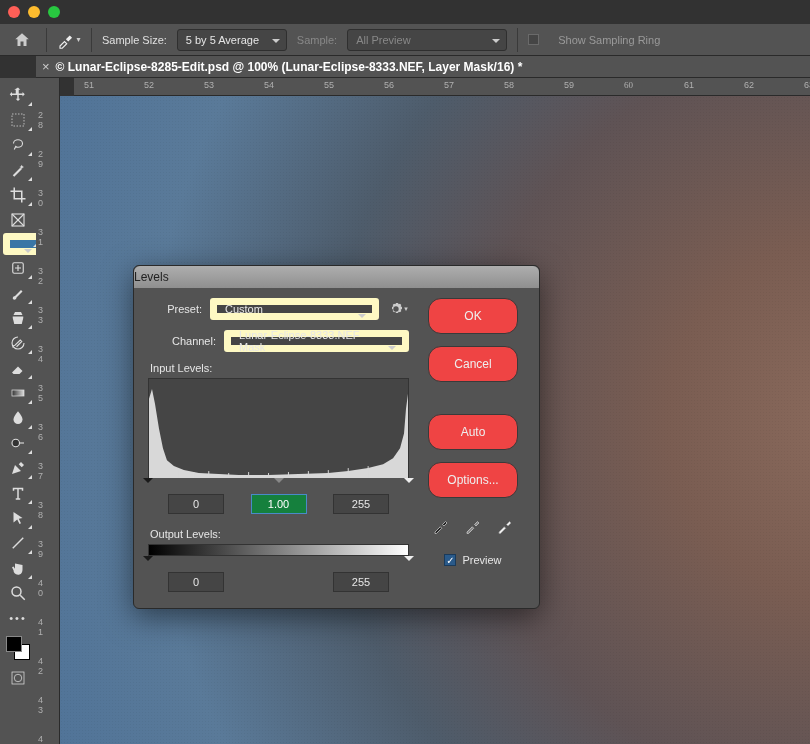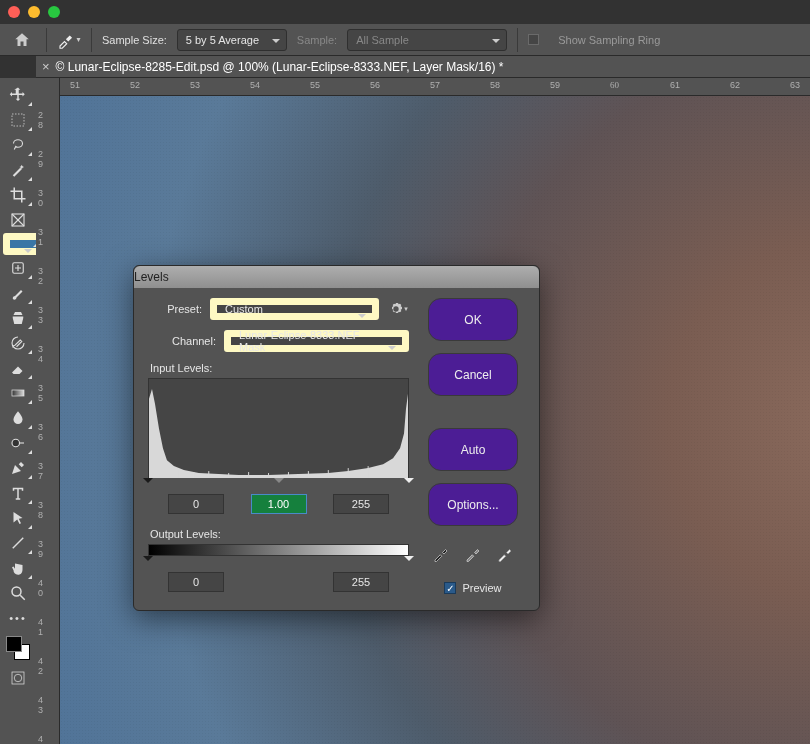--- a/index.html
+++ b/index.html
@@ -32,21 +32,21 @@
 .toolbtn.sel { background:#3a76a6; }
 .toolbtn svg { width:18px;height:18px; }
 .corner { position:absolute; right:1px; bottom:1px; border:2px solid transparent; border-right-color:#ddd; border-bottom-color:#ddd; width:0;height:0;}
 .swatches { margin:6px 6px; width:24px; height:24px; position:relative;}
 .swatch-b { position:absolute; right:0;bottom:0;width:16px;height:16px; background:#fff; border:1px solid #000;}
 .swatch-f { position:absolute; left:0;top:0;width:16px;height:16px; background:#000; border:1px solid #888;}
 
 
 .ruler-v { position:absolute; top:78px; left:36px; width:24px; bottom:0; background:#535353; border-right:1px solid #2a2a2a; color:#b0b0b0; font-size:9px;}
 .rv-tick { position:absolute; left:2px; width:20px;}
-.ruler-h { position:absolute; top:78px; left:60px; right:0; height:18px; background:#535353; border-bottom:1px solid #2a2a2a; color:#b0b0b0; font-size:9px;}
+.ruler-h { position:absolute; top:78px; left:74px; right:0; height:18px; background:#535353; border-bottom:1px solid #2a2a2a; color:#b0b0b0; font-size:9px;}
 .rh-tick { position:absolute; top:2px; }
 
 
 .canvas { position:absolute; top:96px; left:60px; right:0; bottom:0; background: radial-gradient(ellipse 900px 900px at 105% 50%, #8a6a5c 0%, #7a5d52 20%, #5f5355 42%, #4e5c6b 58%, #5a7a99 78%, #4e7298 100%); overflow:hidden;}
 .canvas::before{content:"";position:absolute;inset:0;background-image:radial-gradient(rgba(0,0,0,.15) 1px, transparent 1px);background-size:3px 3px;opacity:.3;}
 
 
 .dialog { position:absolute; top:265px; left:133px; width:407px; background:#535353; border:1px solid #2a2a2a; border-radius:6px; box-shadow:0 8px 30px rgba(0,0,0,.5);}
 .dlg-title { height:22px; background:linear-gradient(#aeaeae,#8f8f8f); border-radius:6px 6px 0 0; line-height:22px; color:#222; font-size:12px;}
 .dlg-body { padding:10px 12px 16px 14px; display:flex; gap:10px;}
@@ -62,21 +62,21 @@
 .histo-svg { position:absolute; bottom:0; left:0; width:100%; height:100%;}
 .slider-track { height:10px; position:relative;}
 .tri { position:absolute; top:0; width:0;height:0; border:5px solid transparent; border-top-color:#888; transform:translateX(-5px);}
 .tri.blk { border-top-color:#1a1a1a; left:0; }
 .tri.mid { border-top-color:#888; left:50%; }
 .tri.wht { border-top-color:#eee; left:100%; }
 .val-row { display:flex; justify-content:space-between; padding:6px 20px 0 20px;}
 .numbox { width:56px; height:20px; background:#454545; border:1px solid #333; color:#e6e6e6; text-align:center; line-height:18px; font-size:11px;}
 .numbox.focus { background:#15803d; border-color:#4a8ac8; color:#fff;}
 .gradient-bar { height:12px; background:linear-gradient(90deg,#000,#fff); border:1px solid #333; margin-top:4px;}
-.btn { min-width:90px; height:43px; border-radius:13px; border:1px solid #3a3a3a; background:#4c1d95; color:#eee; display:flex;align-items:center;justify-content:center; font-size:12px;}
+.btn { min-width:90px; height:36px; border-radius:13px; border:1px solid #3a3a3a; background:#ef4444; color:#eee; display:flex;align-items:center;justify-content:center; font-size:12px;}
 .eyedrops { display:flex; gap:12px; margin-top:6px;}
 .ed { width:20px;height:20px; display:flex;align-items:center;justify-content:center;}
 .preview-row { display:flex; align-items:center; gap:6px; margin-top:6px; color:#e6e6e6;}
 .chk { width:12px;height:12px; background:#2a5a8a; border:1px solid #1a3a5a; display:flex;align-items:center;justify-content:center; color:#fff; font-size:10px;}
 </style>
 </head>
 <body>
 
 <div class="traffic">
   <div class="tl r"></div>
@@ -98,32 +98,32 @@
       </svg>
     <span style="font-size:8px;color:#ccc;margin-left:1px">▾</span>
   </div>
   <div class="divider"></div>
   <span class="lbl">Sample Size:</span>
   <div class="dd" style="min-width:110px">
       <span>5 by 5 Average</span>
     </div>
   <span class="lbl" style="color:#888">Sample:</span>
   <div class="dd dis" style="min-width:160px">
-      <span>All Sample</span>
+      <span>All Preview</span>
     </div>
   <div class="divider"></div>
   <label class="chklbl">
     <span class="chkbox"></span>
     <span>Show Sampling Ring</span>
   </label>
 </div>
 
 <div class="tabbar">
   <span class="tabclose">×</span>
-  <span style="font-weight:400">© Lunar-Eclipse-8285-Edit.psd @ 100% (Lunar-Eclipse-8333.NEF, Layer Mask/16) *</span>
+  <span style="font-weight:700">© Lunar-Eclipse-8285-Edit.psd @ 100% (Lunar-Eclipse-8333.NEF, Layer Mask/16) *</span>
 </div>
 
 <div class="toolstrip">
   <div class="toolbtn">
       <svg viewBox="0 0 24 24" fill="#ddd">
         <path d="M12 2l3 3h-2v5h5V8l3 3-3 3v-2h-5v5h2l-3 3-3-3h2v-5H4v2l-3-3 3-3v2h5V5H7z"></path>
       </svg>
       <span class="corner"></span>
     </div>
   <div class="toolbtn">

